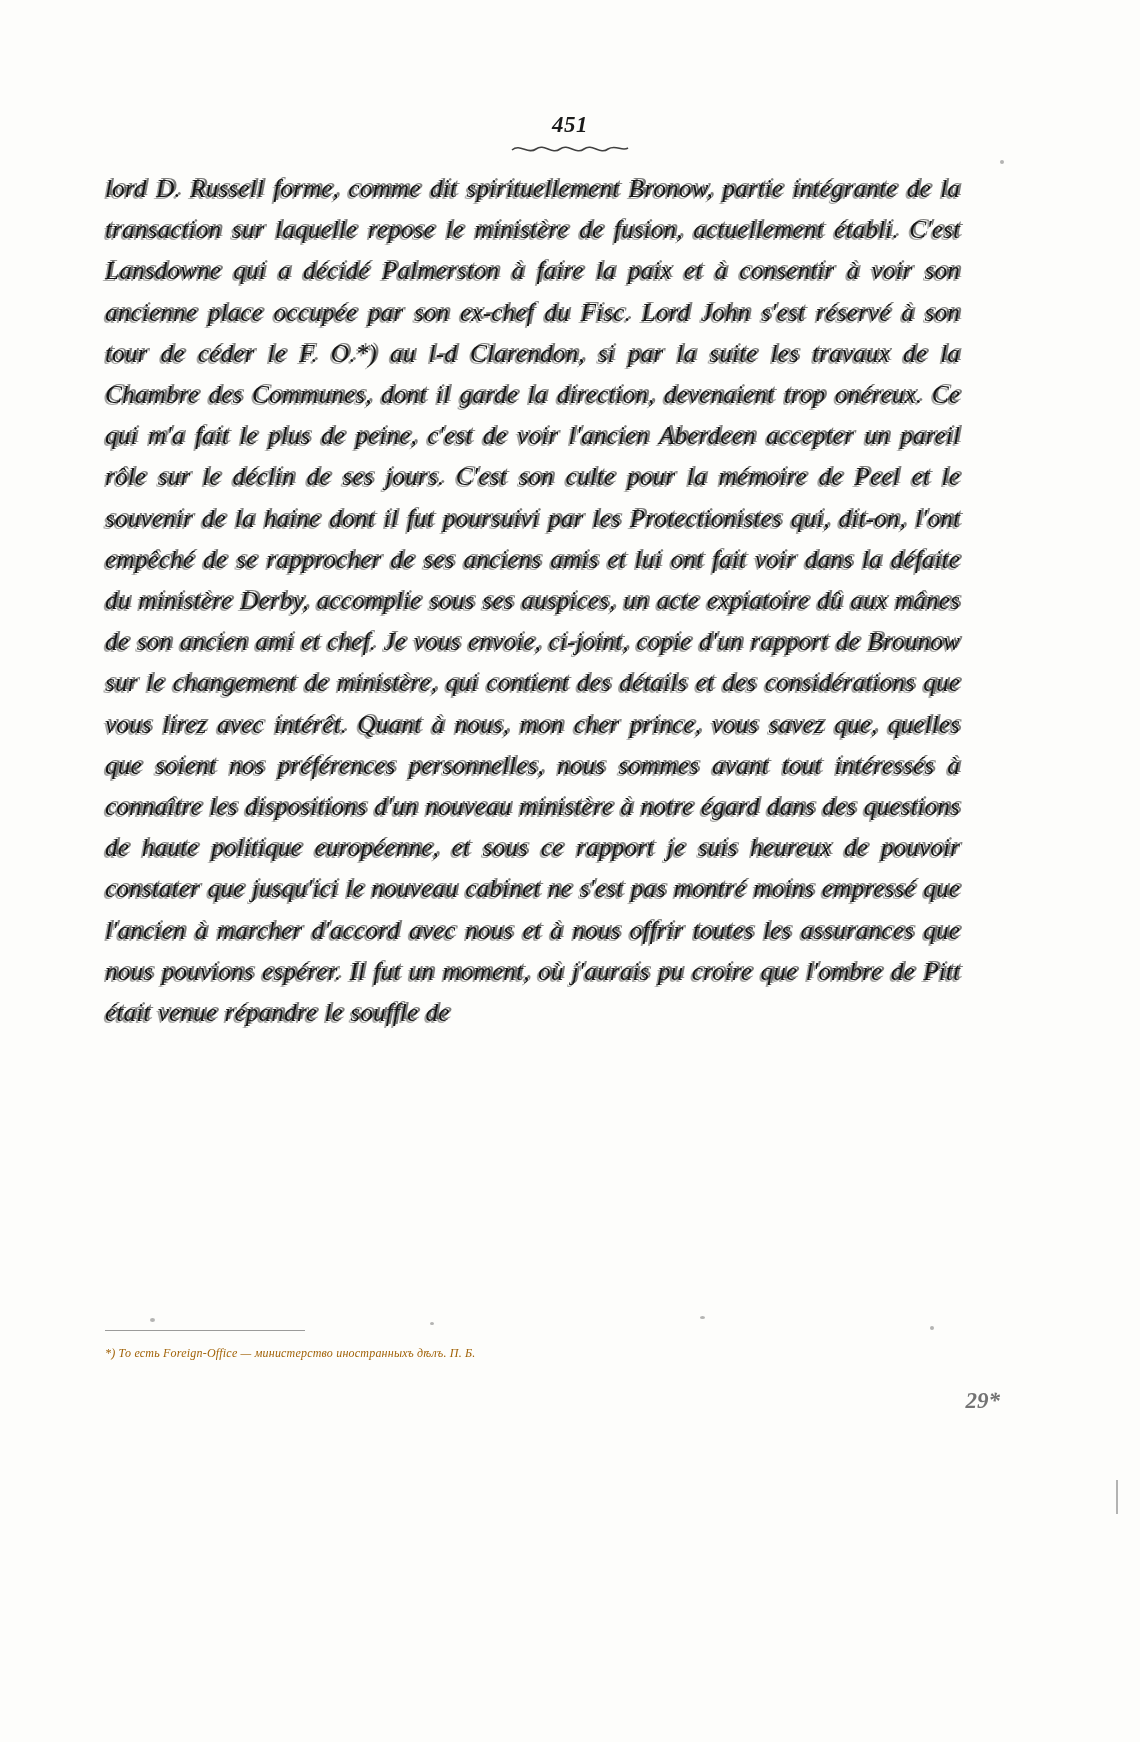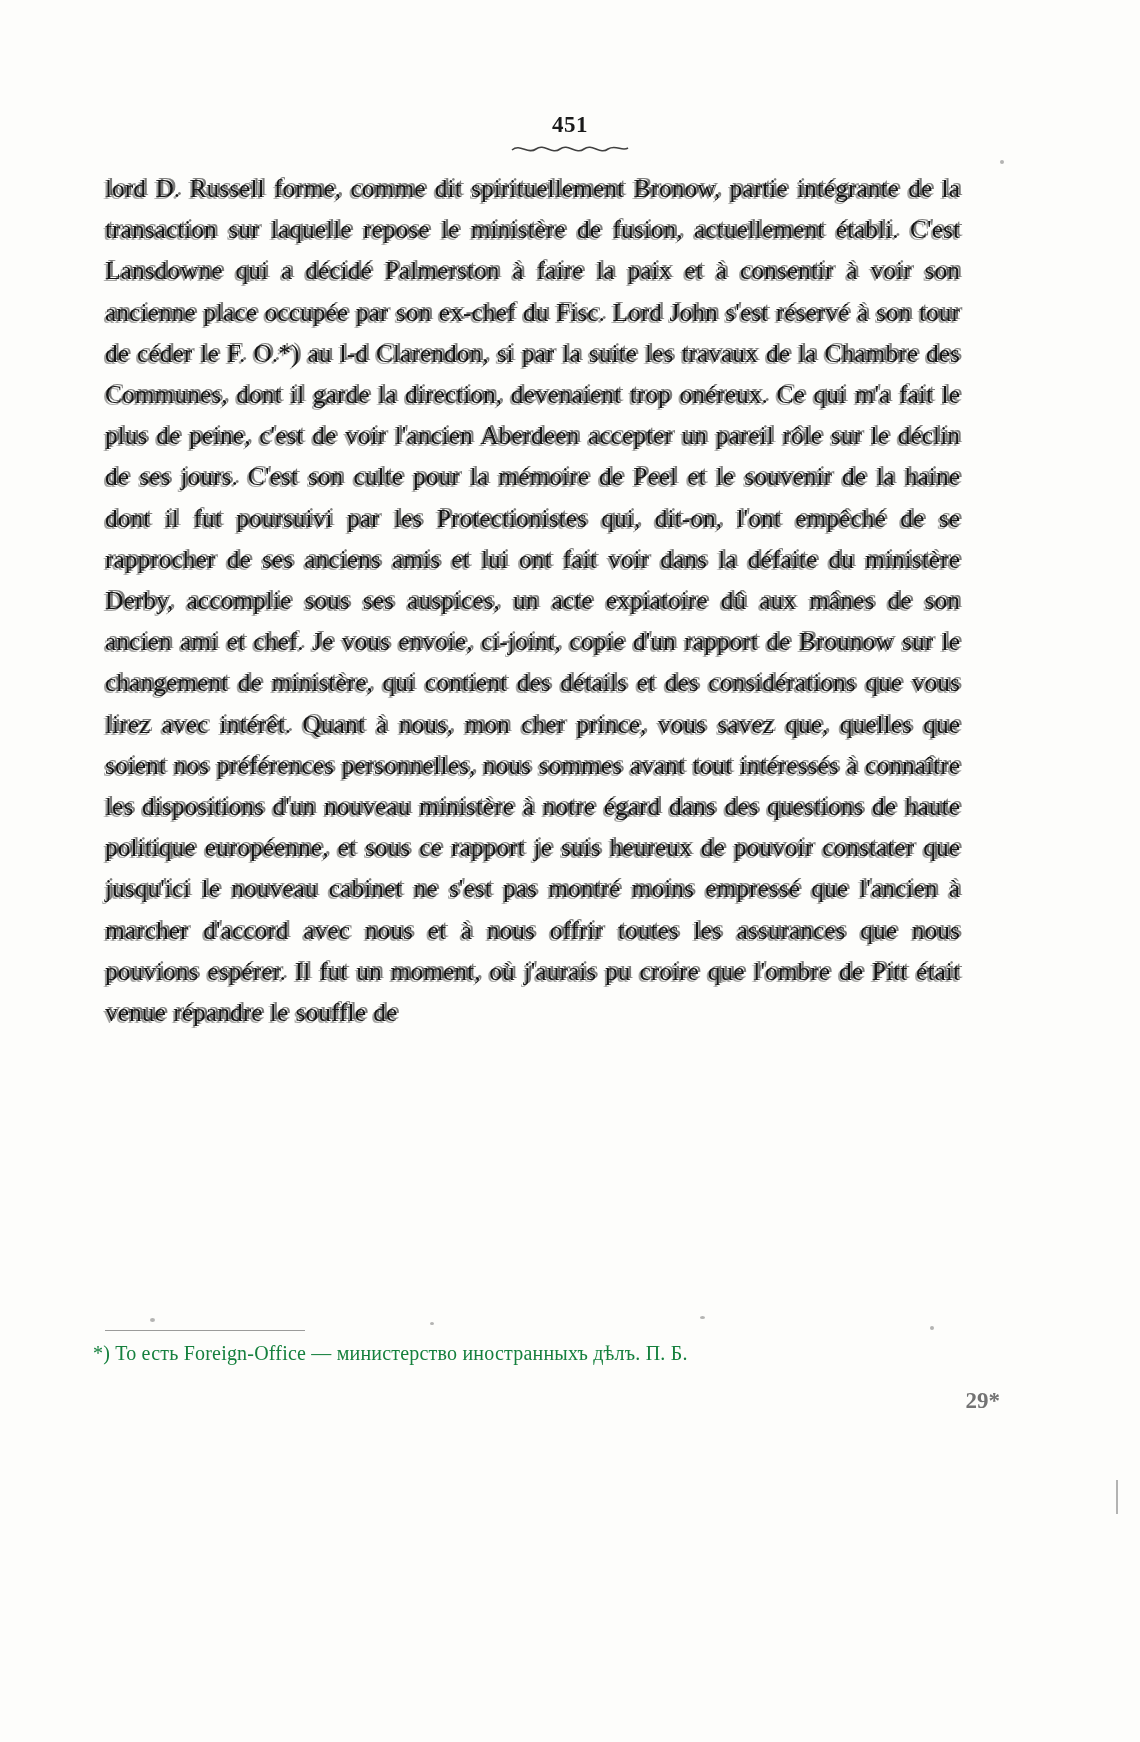--- a/index.html
+++ b/index.html
@@ -14,20 +14,21 @@
     font-family: "Liberation Serif", serif;
     color: #111111;
     overflow: hidden;
   }
 
   
   .page {
     position: absolute;
     inset: 0;
     background: #fdfdfb;
+    font-style: italic;
   }
 
   .page-number {
     position: absolute;
     top: 112px;
     left: 0;
     right: 0;
     text-align: center;
     font-size: 23px;
     font-weight: 700;
@@ -86,26 +87,26 @@
     position: absolute;
     left: 105px;
     top: 1330px;
     width: 200px;
     border-top: 1px solid #3a3a3a;
     opacity: 0.5;
   }
 
   .footnote {
     position: absolute;
-    left: 93px;
+    left: 105px;
     top: 1340px;
     width: 860px;
-    font-size: 20px;
+    font-size: 12px;
     line-height: 26px;
-    color: #15803d;
+    color: #a16207;
     letter-spacing: 0.2px;
   }
 
   .signature {
     position: absolute;
     right: 140px;
     top: 1388px;
     font-size: 23px;
     font-weight: 700;
     color: #737373;

